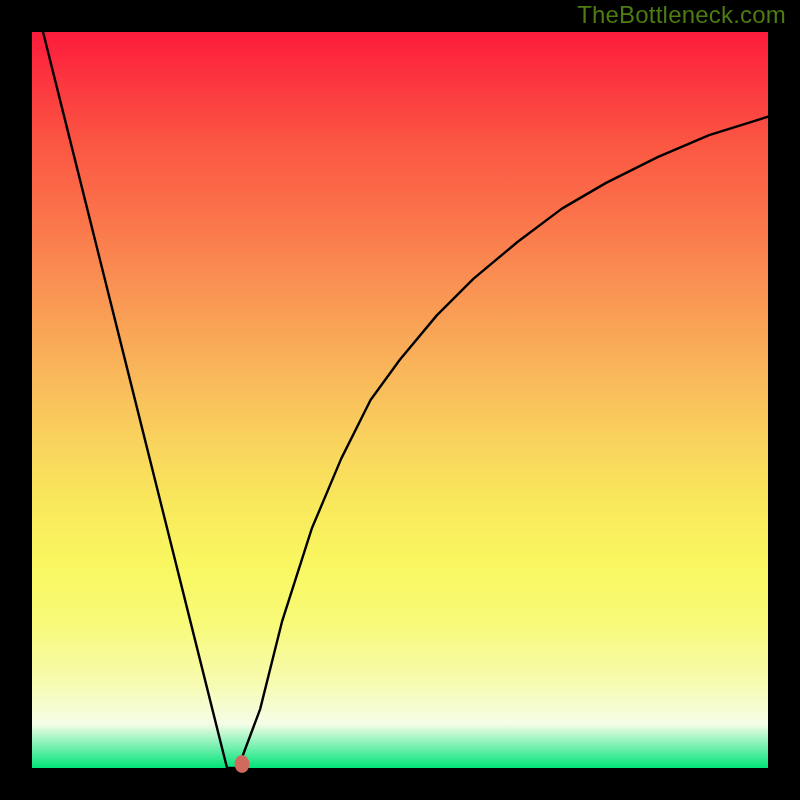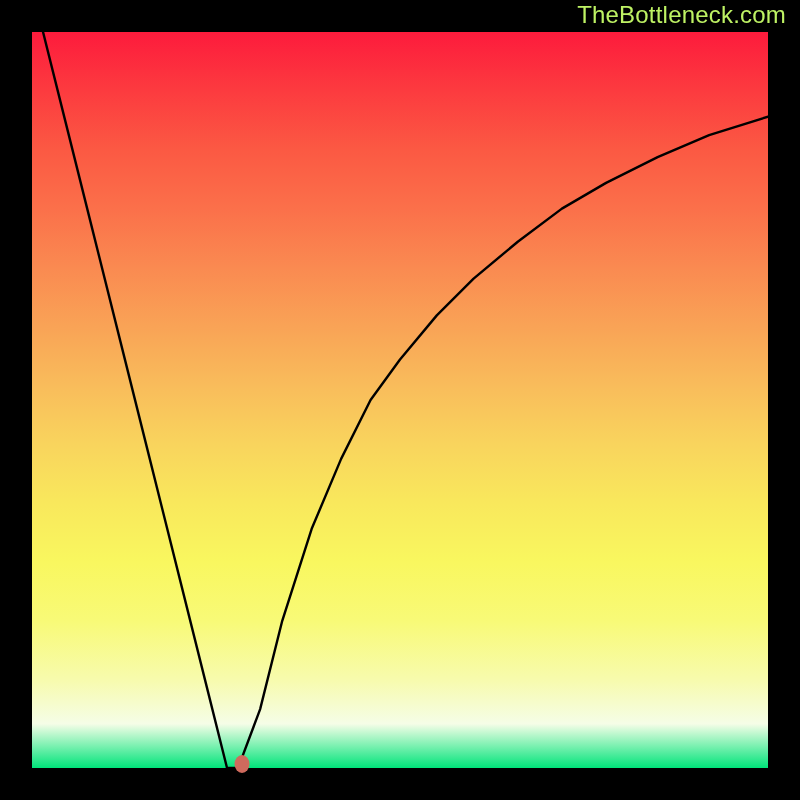--- a/index.html
+++ b/index.html
@@ -7,21 +7,21 @@
   .frame {
     position: relative;
     width: 800px;
     height: 800px;
     background: #000;
   }
   .watermark {
     position: absolute;
     top: 1px;
     right: 14px;
-    color: #bef264;
+    color: #4d7c0f;
     font-family: Arial, Helvetica, sans-serif;
     font-size: 24px;
     font-weight: 500;
     letter-spacing: 0.2px;
     z-index: 10;
   }
   .plot-area {
     position: absolute;
     left: 32px;
     top: 32px;

